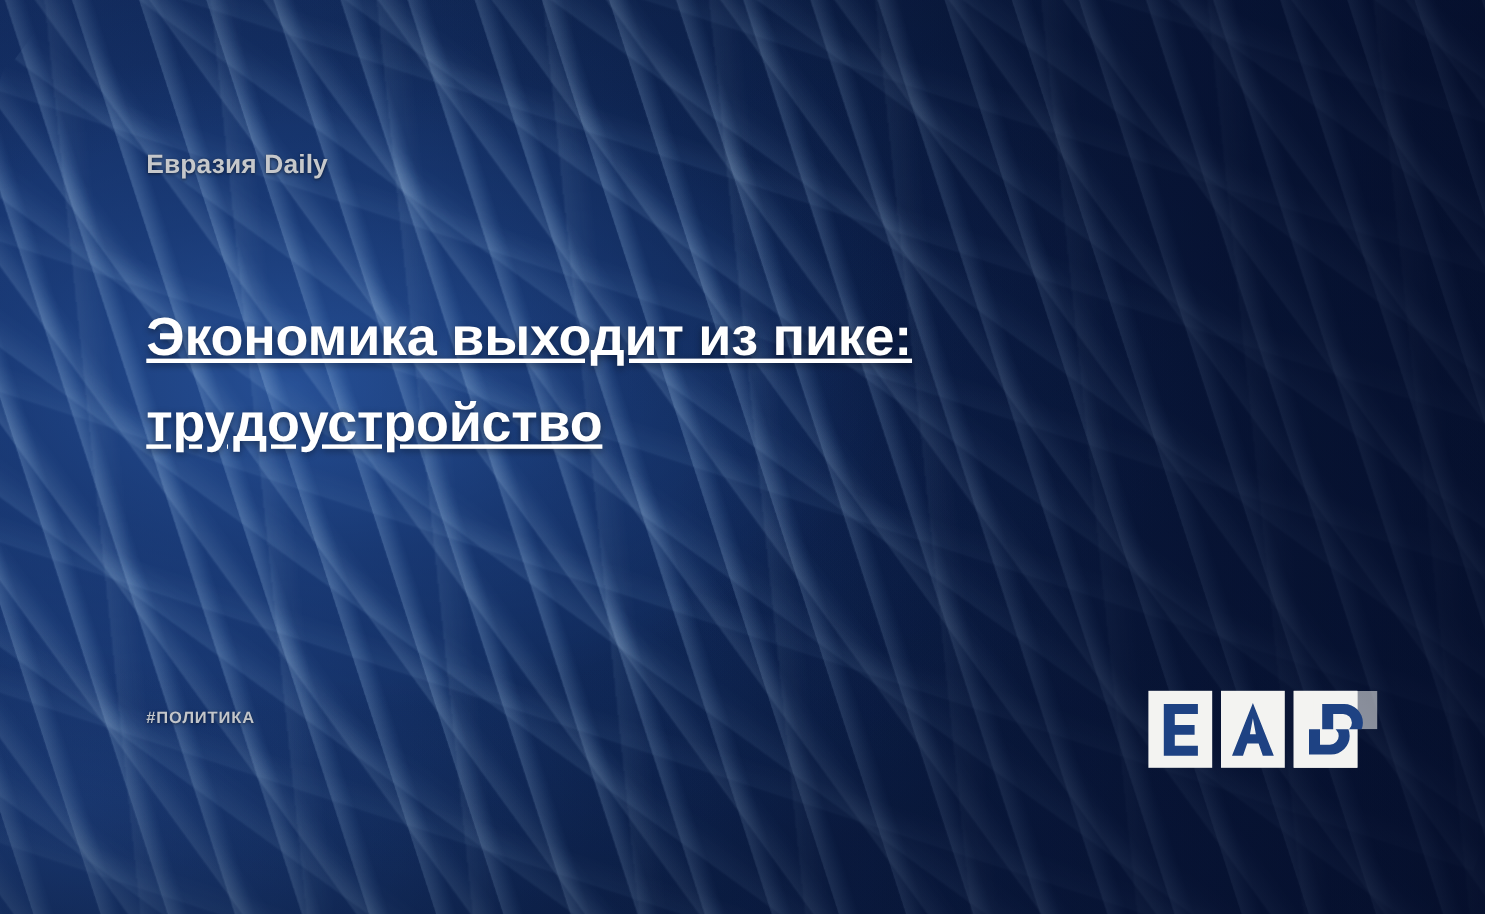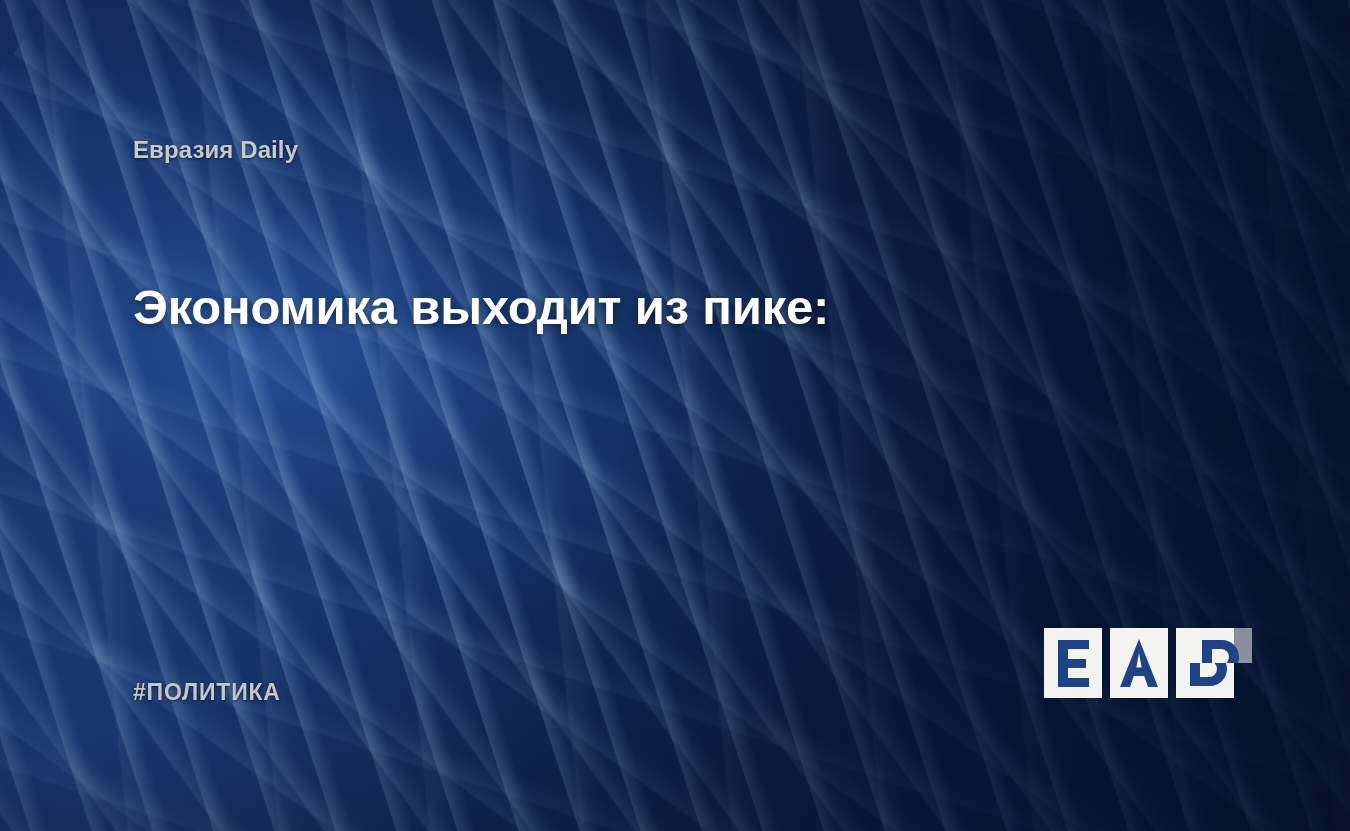--- a/index.html
+++ b/index.html
@@ -159,27 +159,27 @@
     left: 133px;
     top: 268px;
     width: 880px;
     font-size: 49px;
     font-weight: bold;
     line-height: 78px;
     letter-spacing: -0.2px;
     color: #ffffff;
     text-shadow: 0 2px 7px rgba(0,0,0,.42);
   }
-  .headline .hl-line { display: block; white-space: nowrap; }
+  .headline .hl-line { display: block; white-space: nowrap; text-decoration: underline; }
 
   .tag {
     position: absolute;
     left: 133px;
-    top: 679px;
-    font-size: 23px;
+    top: 644px;
+    font-size: 15px;
     font-weight: bold;
     letter-spacing: .8px;
     color: #c3c6ca;
     text-shadow: 0 1px 3px rgba(0,0,0,.5);
     white-space: nowrap;
   }
 
   
   .logo {
     position: absolute;
@@ -215,20 +215,21 @@
     <div class="trail-layer tl-5"></div>
   </div>
   <div class="bg-vignette"></div>
 
   <div class="content">
 
     <div class="brand">Евразия Daily</div>
 
     <div class="headline">
       <span class="hl-line">Экономика выходит из пике:</span>
+      <span class="hl-line">трудоустройство</span>
     </div>
 
     <div class="tag">#ПОЛИТИКА</div>
 
     <div class="logo">
 
       <div class="logo-tile">
         <svg viewBox="0 0 58 70" aria-hidden="true">
           <path fill="#1e4283" d="M14 12 H45 V21 H24 V31 H42 V40 H24 V50 H45 V59 H14 Z"></path>
         </svg>

